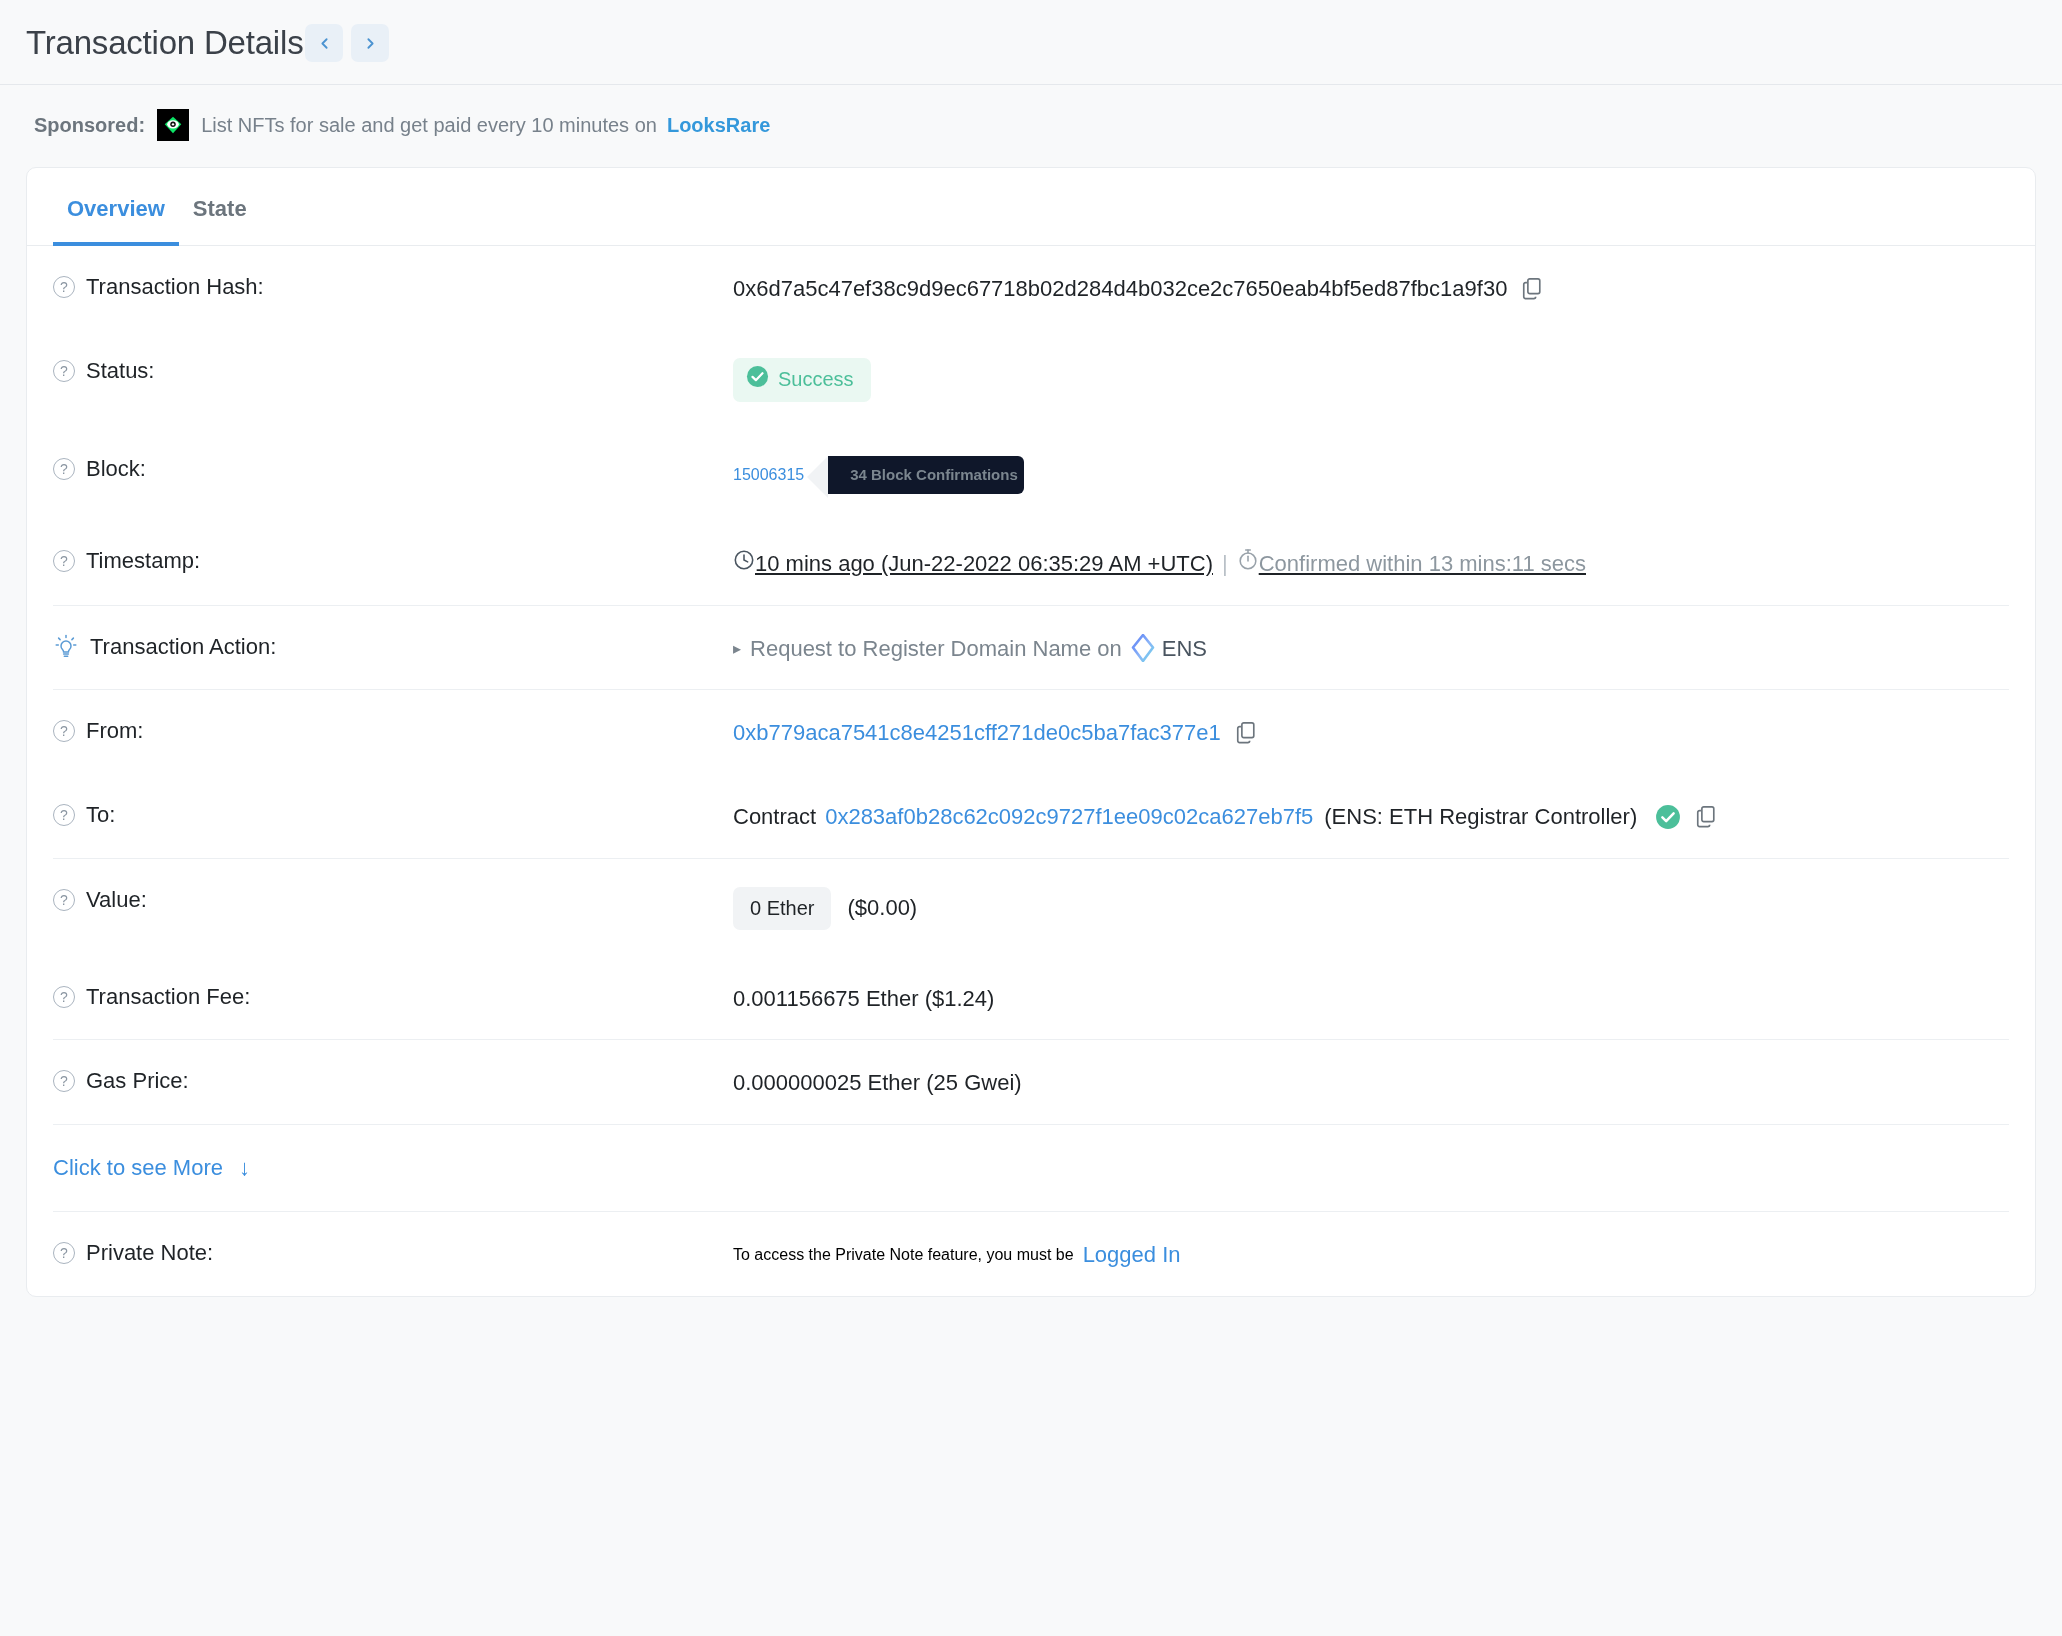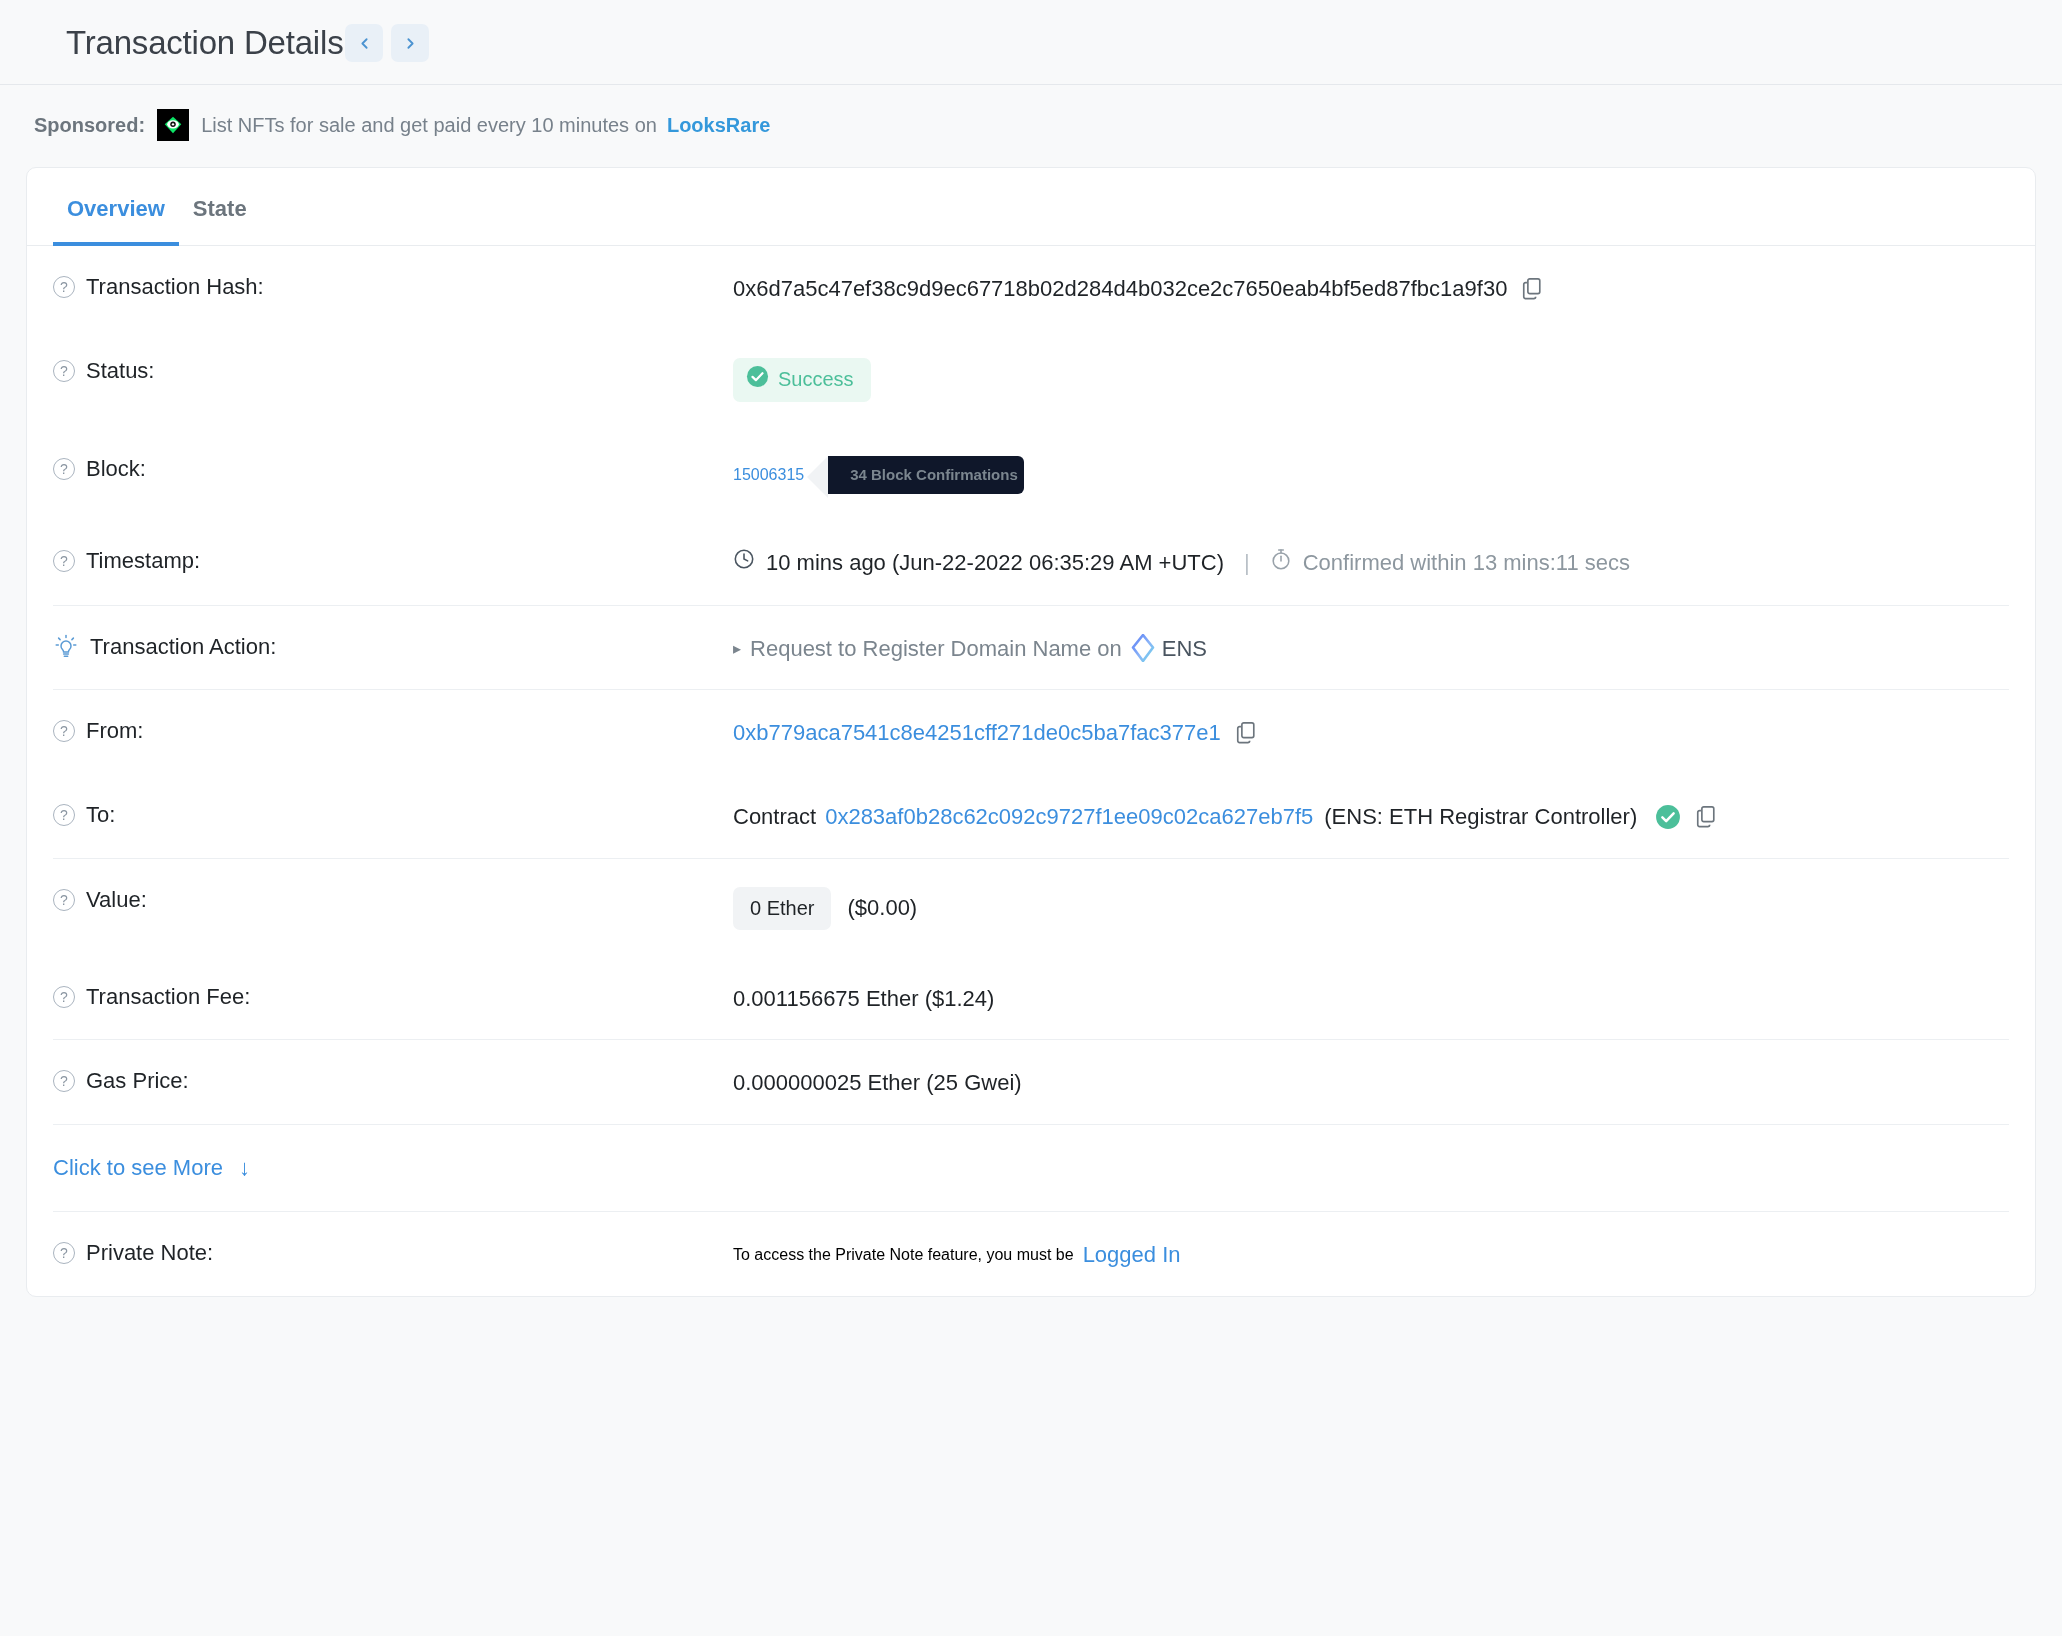--- a/index.html
+++ b/index.html
@@ -11,21 +11,20 @@
   }
   body { padding: 0; }
 
   
   .page-head {
     display: flex;
     align-items: flex-start;
     gap: 2px;
     padding: 24px 26px 22px 26px;
     background: #f8f9fa;
-    margin-left: 40px;
   }
   .page-title {
     font-size: 33px;
     font-weight: 400;
     color: #3b4149;
     letter-spacing: -0.2px;
   }
   .nav-btns { display: flex; gap: 8px; }
   .nav-btn {
     width: 38px; height: 38px;
@@ -182,21 +181,21 @@
   .confirm-badge::before {
     content: "";
     position: absolute;
     left: -21px; top: 0;
     width: 0; height: 0;
     border-top: 21px solid transparent;
     border-bottom: 21px solid transparent;
     border-right: 21px solid #f1f3f5;
   }
 
-  .ts-line { display: flex; align-items: flex-start; gap: 11px; flex-wrap: wrap; }
+  .ts-line { display: flex; align-items: flex-end; flex-wrap: wrap; text-decoration: underline; }
   .ts-text { font-size: 22px; color: #1f2327; }
   .ts-pipe { color: #b9c0c7; margin: 0 9px; }
   .ts-confirmed { color: #8d979f; font-size: 22px; }
 
   .action-text { color: #7b858e; font-size: 22px; }
   .caret-right {
     display: inline-block;
     margin-right: 9px;
     color: #7b858e;
     font-size: 16px;

